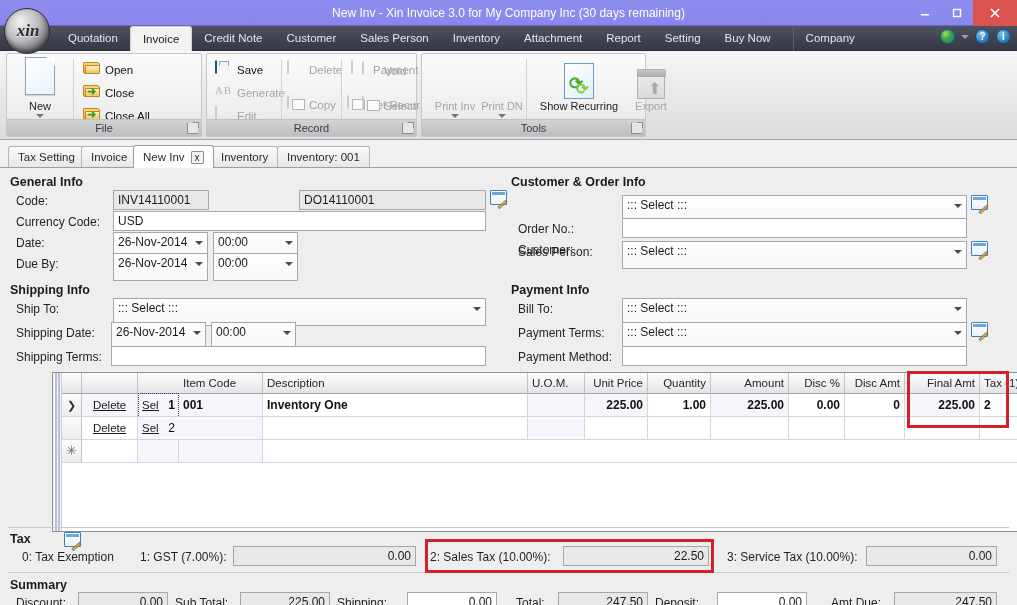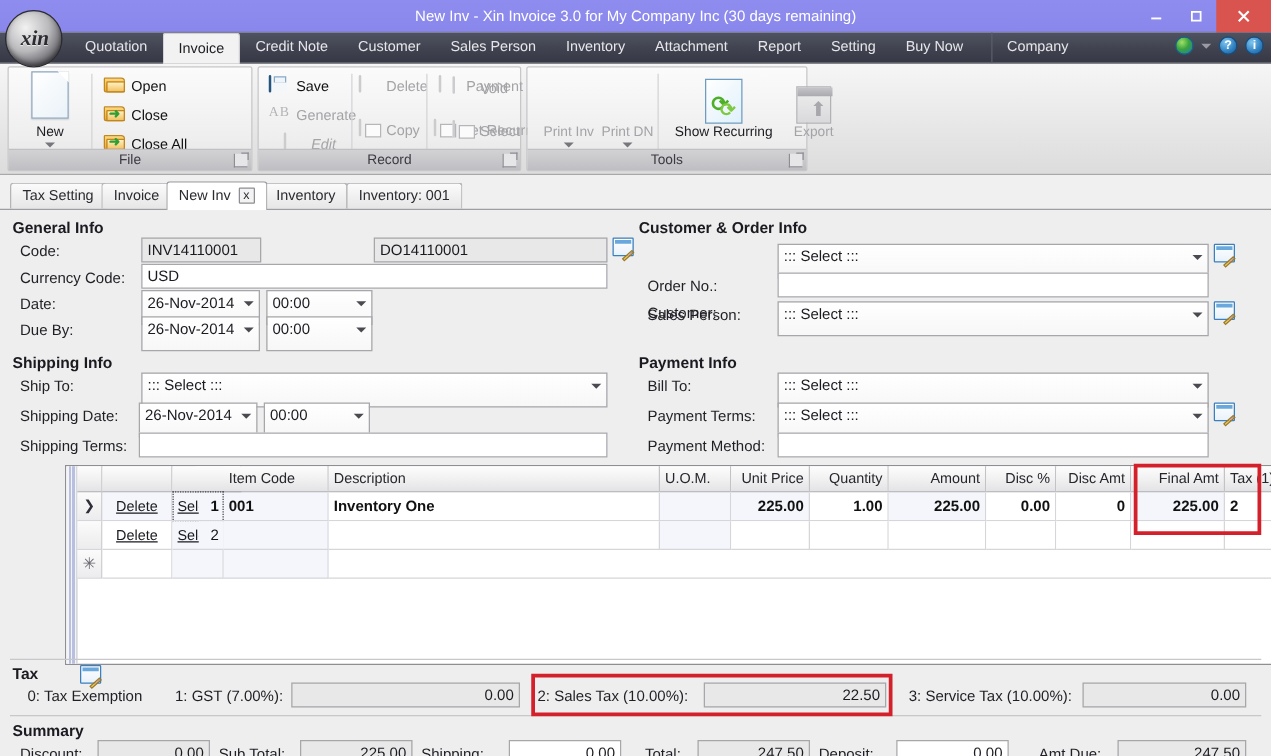--- a/index.html
+++ b/index.html
@@ -331,21 +331,21 @@
 
     <div class="rgroup" style="left:206px; width:211px;">
       <div class="smbtn" style="left:8px; top:5px;">
         <span class="ic"><span class="floppy"><span class="sh"></span><span class="lb"></span></span></span>
         <span>Save</span>
       </div>
       <div class="smbtn dim" style="left:8px; top:28px;">
         <span class="ic"><span style="font-size:11px;color:#b4b4b8;font-family:'Liberation Serif',serif;">A B</span></span>
         <span>Generate</span>
       </div>
-      <div class="smbtn dim" style="left:20px; top:51px;font-style:italic;">
+      <div class="smbtn dim" style="left:8px; top:51px;">
         <span class="ic"><span class="gicon dimmed"></span></span>
         <span>Edit</span>
       </div>
       <div class="vsep" style="left:74px;"></div>
       <div class="smbtn dim" style="left:80px; top:5px;">
         <span class="ic"><span class="gicon dimmed"></span></span>
         <span>Delete</span>
       </div>
       <div class="smbtn dim" style="left:80px; top:40px;">
         <span class="ic"><span class="gicon dimmed"><span class="b2"></span></span></span>

